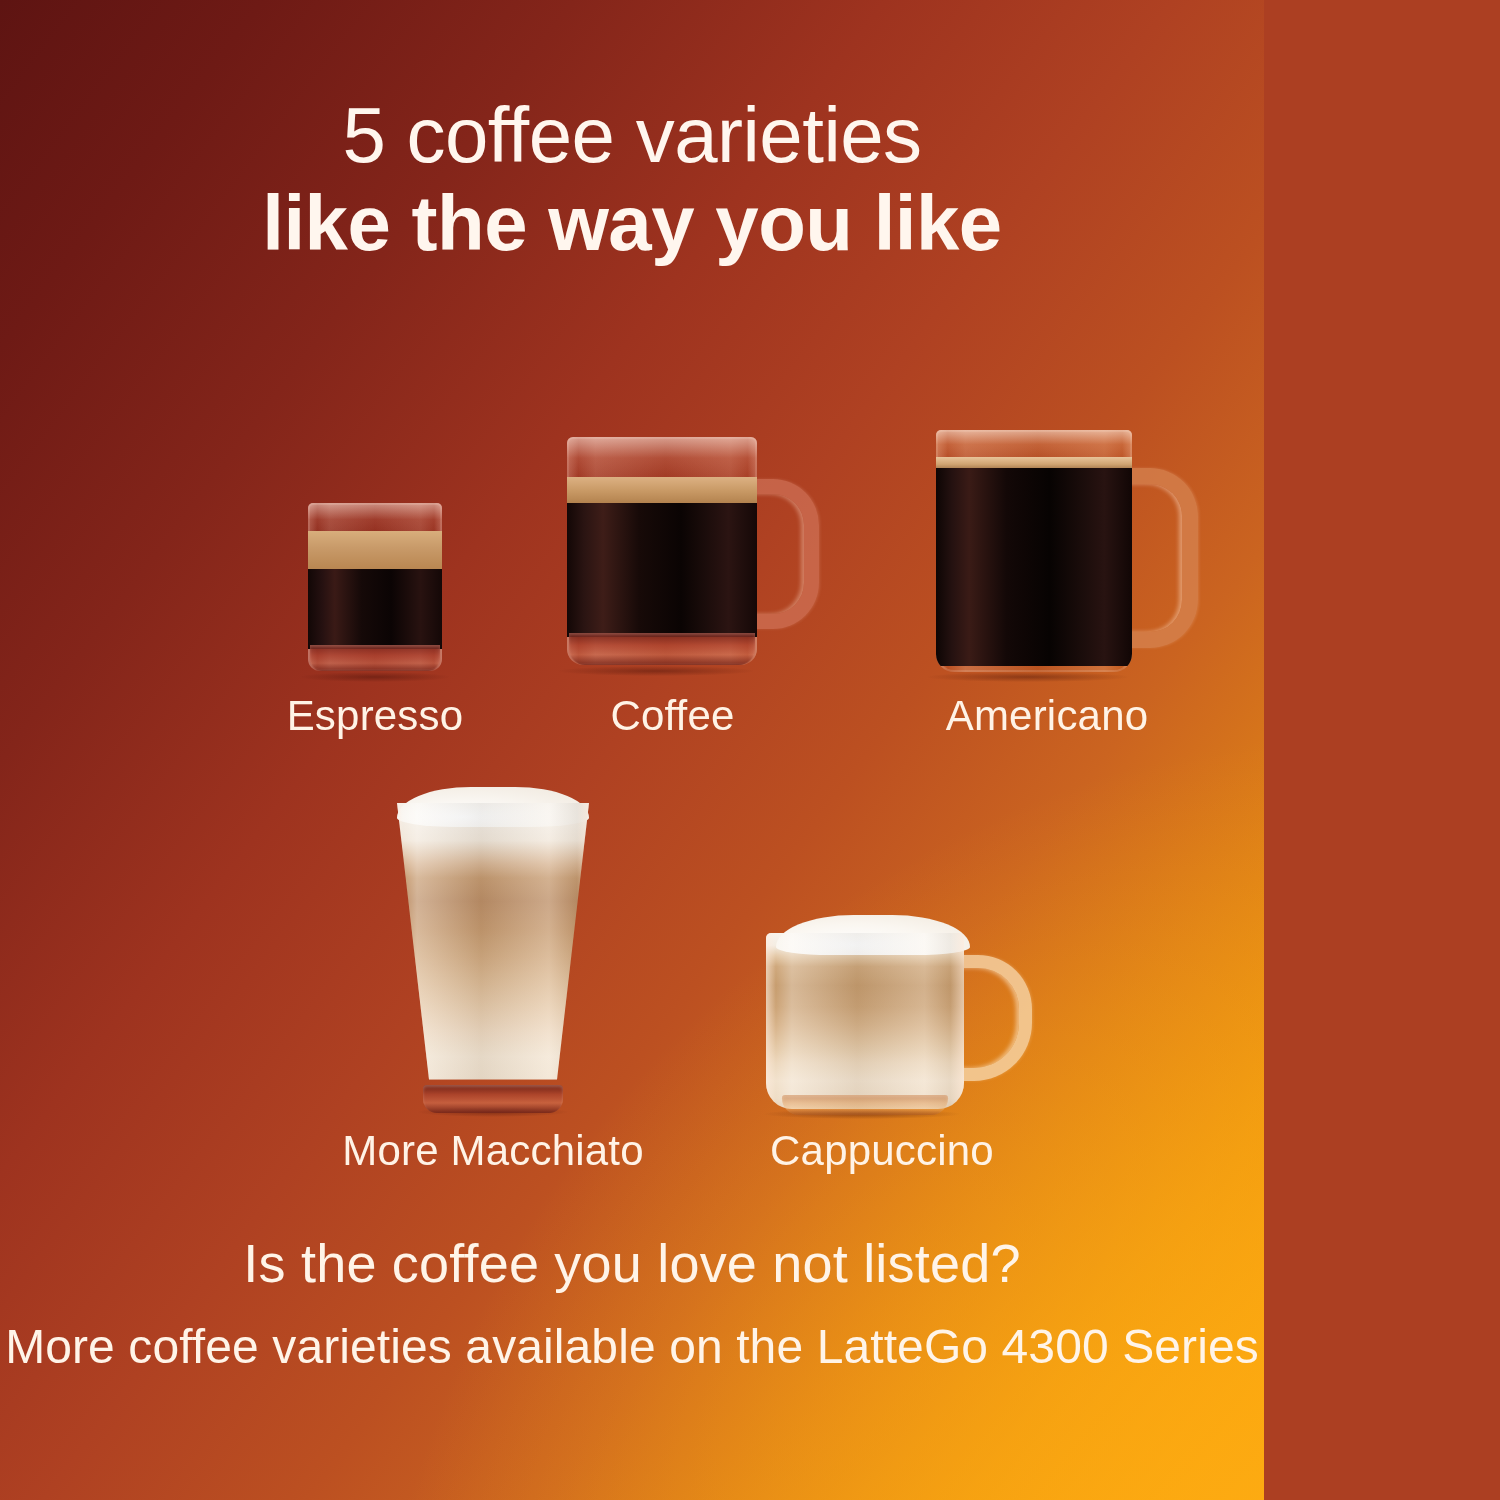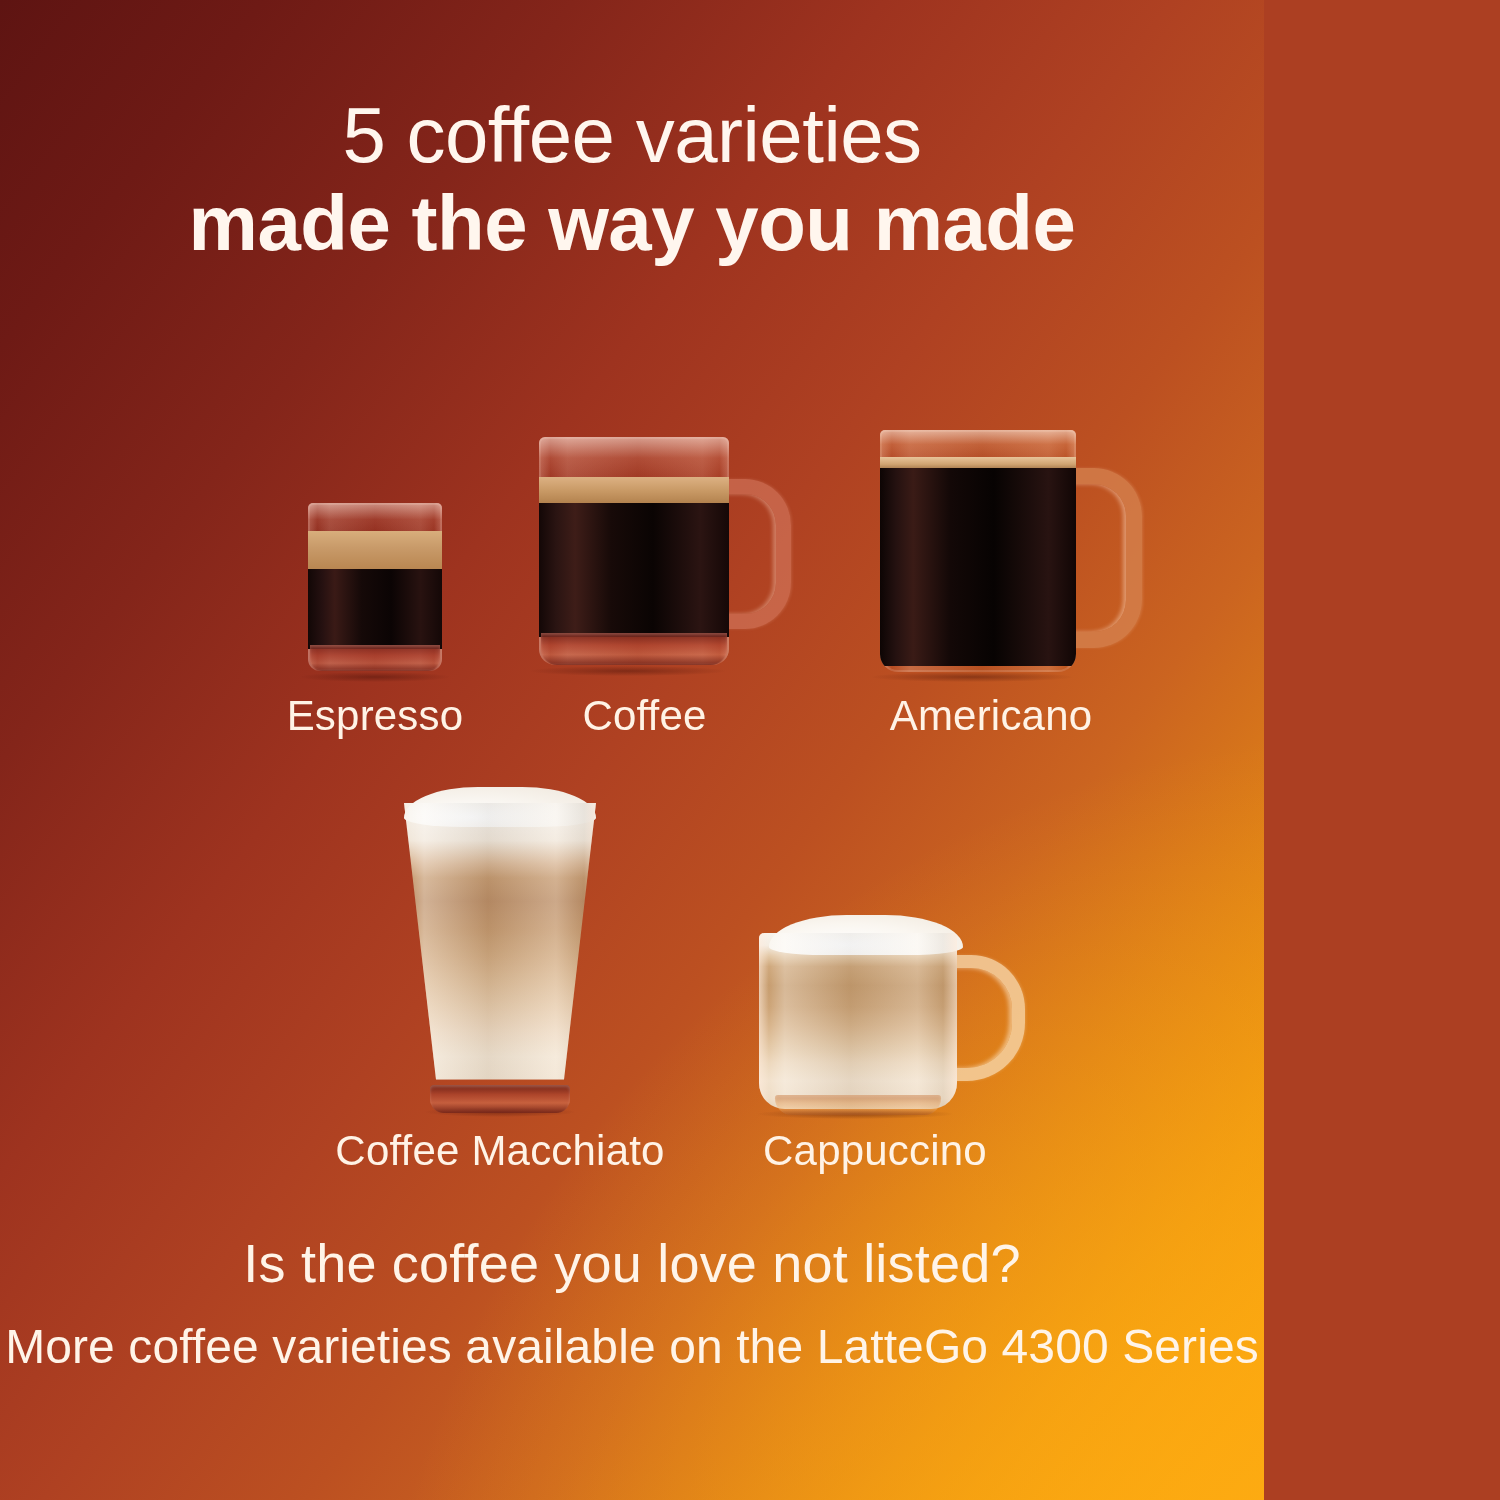--- a/index.html
+++ b/index.html
@@ -53,20 +53,21 @@
     font-weight: 700;
     letter-spacing: -0.5px;
     margin-top: 10px;
   }
 
   
   .row {
     position: absolute;
     display: flex;
     align-items: flex-end;
+    gap: 28px;
   }
   .row1 { left: 250px; top: 395px; width: 1000px; height: 345px; }
   .row2 { left: 300px; top: 760px; width: 800px; height: 415px; }
 
   .item {
     position: relative;
     display: flex;
     flex-direction: column;
     align-items: center;
     justify-content: flex-end;
@@ -349,21 +350,21 @@
     margin-top: 25px;
   }
 </style>
 </head>
 <body>
 
 <div id="poster">
 
   <div class="headline">
     <span class="l1">5 coffee varieties</span>
-    <span class="l2">made the way you made</span>
+    <span class="l2">like the way you like</span>
   </div>
 
   <div class="row row1">
 
     <div class="item" style="width:250px;">
       <div class="cupwrap espresso-wrap">
         <div class="shadow" style="width:150px;"></div>
         <div class="esp-glass glassbody">
           <div class="esp-rim"></div>
           <div class="esp-crema"></div>
@@ -406,21 +407,21 @@
   <div class="row row2">
 
     <div class="item" style="width:400px;">
       <div class="cupwrap latte-wrap">
         <div class="shadow" style="width:150px;"></div>
         <div class="lm-foamcap"></div>
         <div class="lm-glass"></div>
         <div class="lm-glassoverlay"></div>
         <div class="lm-base"></div>
       </div>
-      <div class="label">Coffee Macchiato</div>
+      <div class="label">More Macchiato</div>
     </div>
 
     <div class="item" style="width:400px;">
       <div class="cupwrap capp-wrap" style="margin-left:-22px;">
         <div class="shadow" style="width:196px; margin-left:-34px;"></div>
         <div class="cp-handle"></div>
         <div class="cp-body"></div>
         <div class="cp-glassoverlay"></div>
         <div class="cp-foamcap"></div>
         <div class="cp-base"></div>

